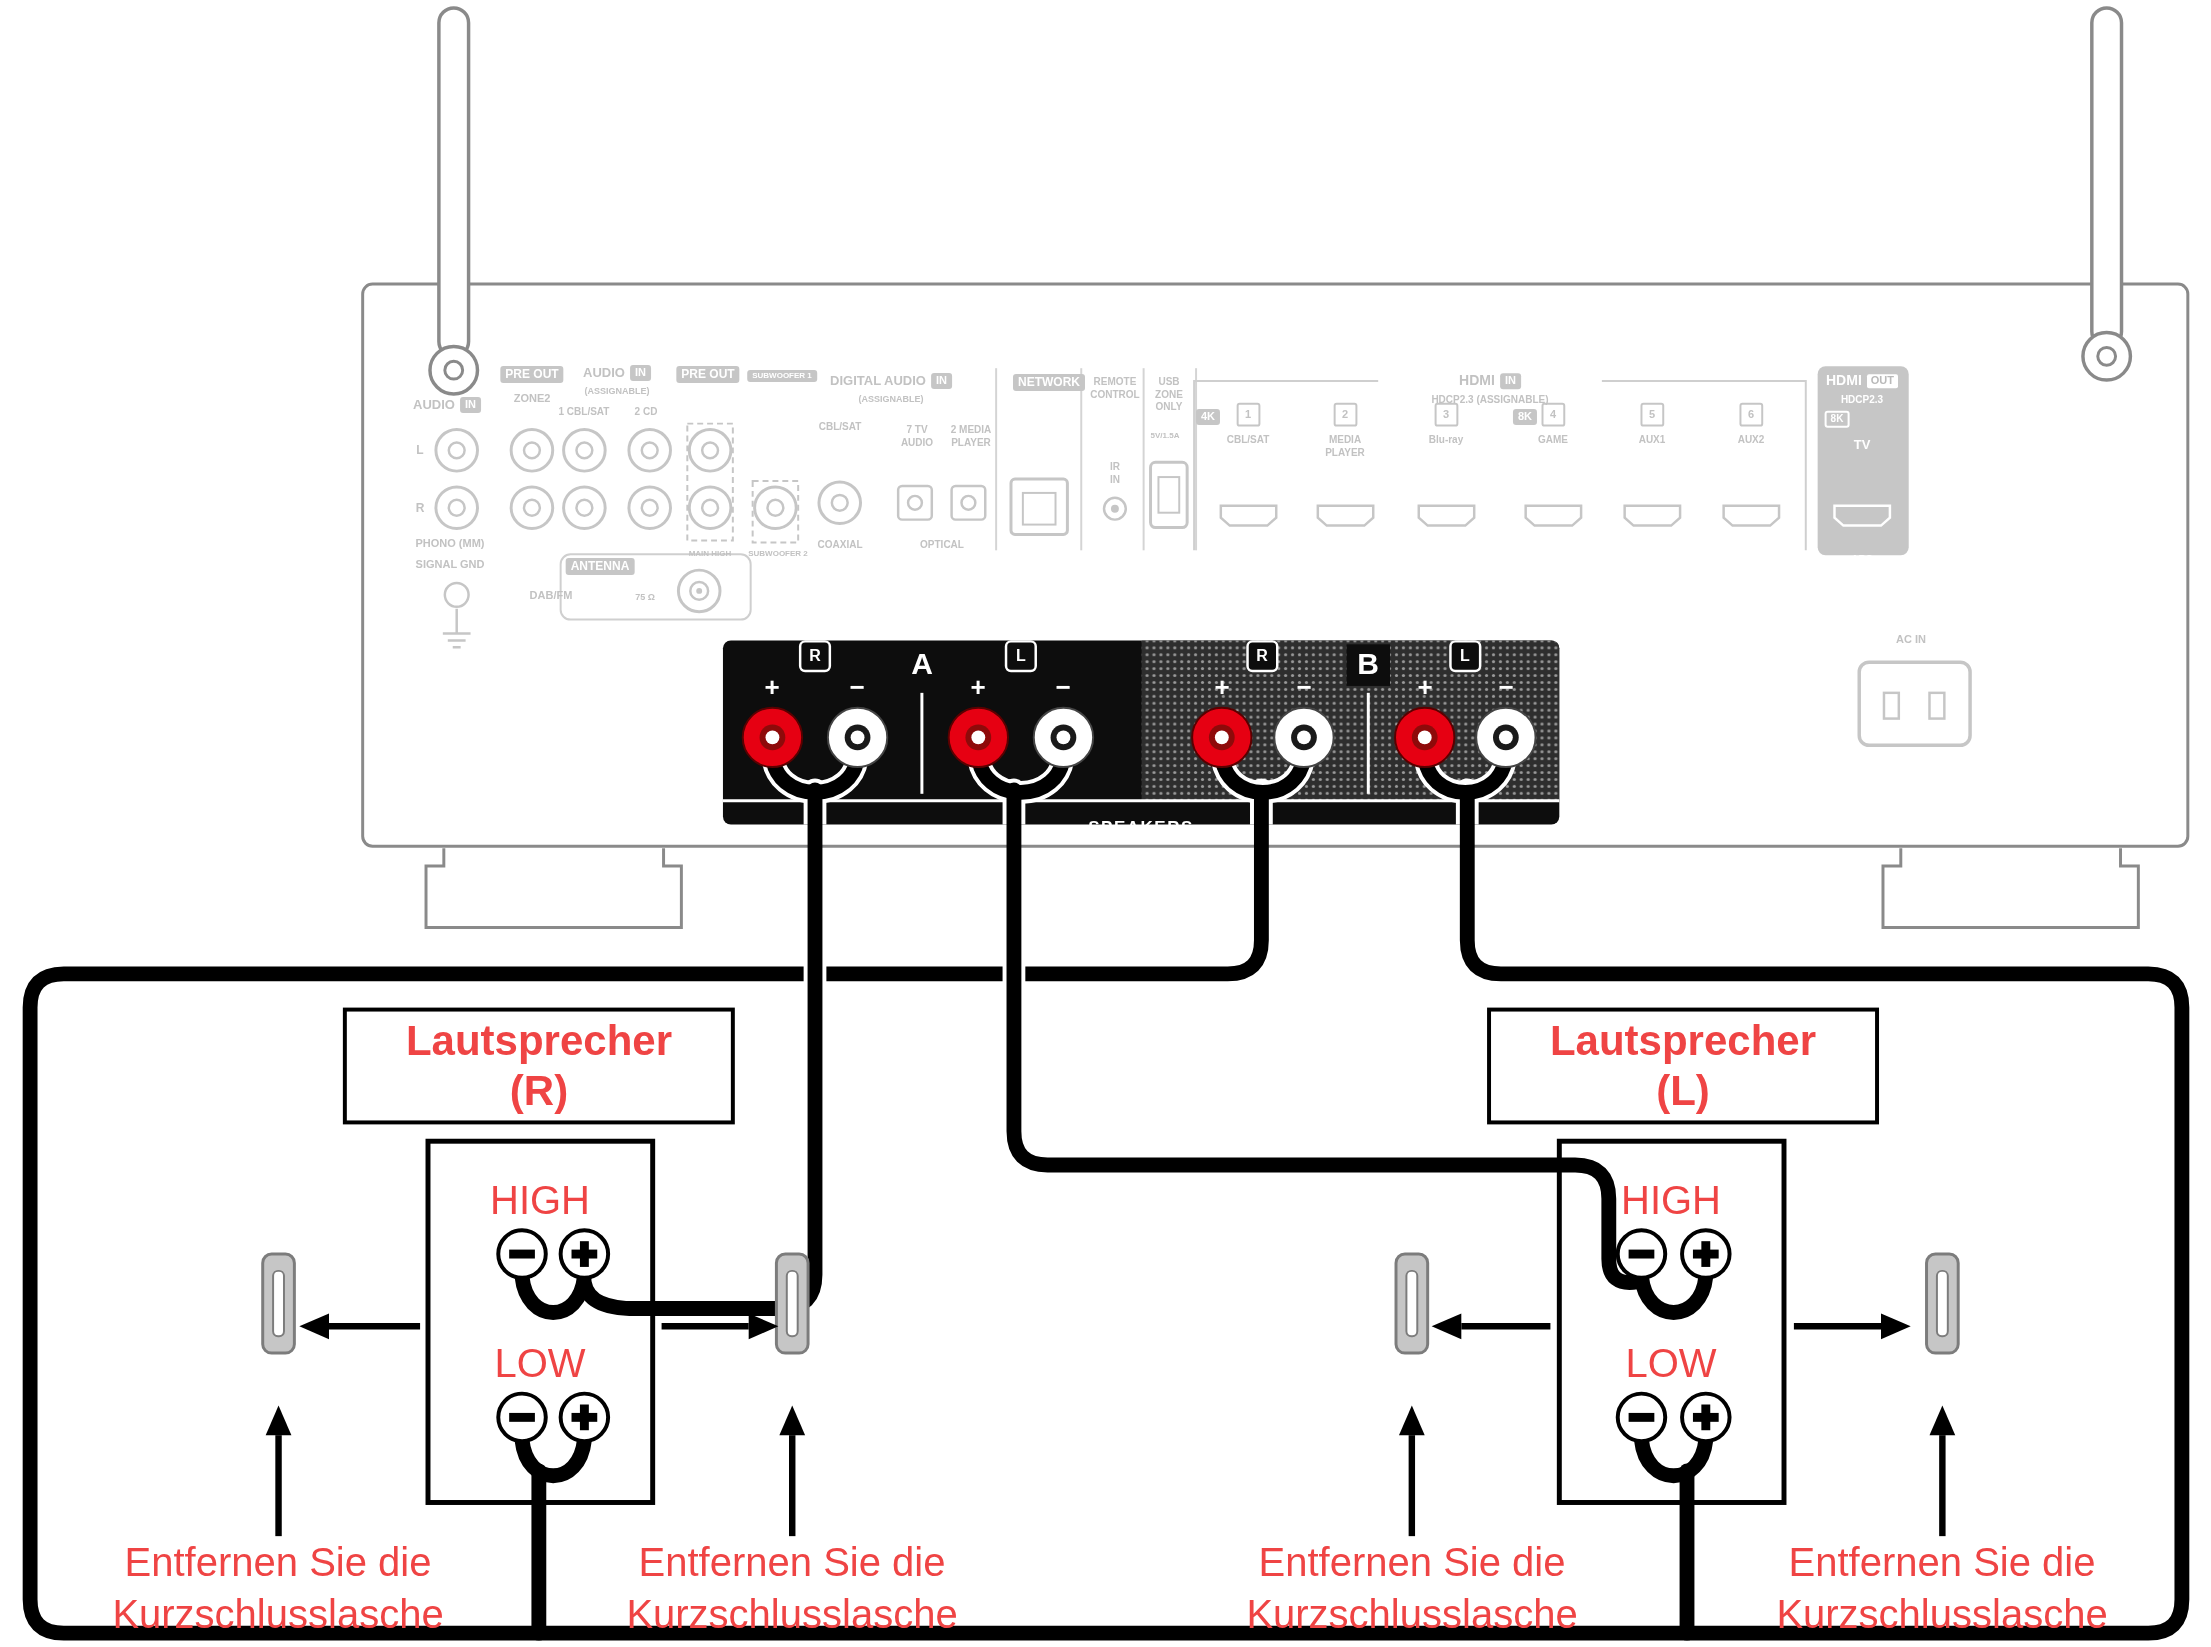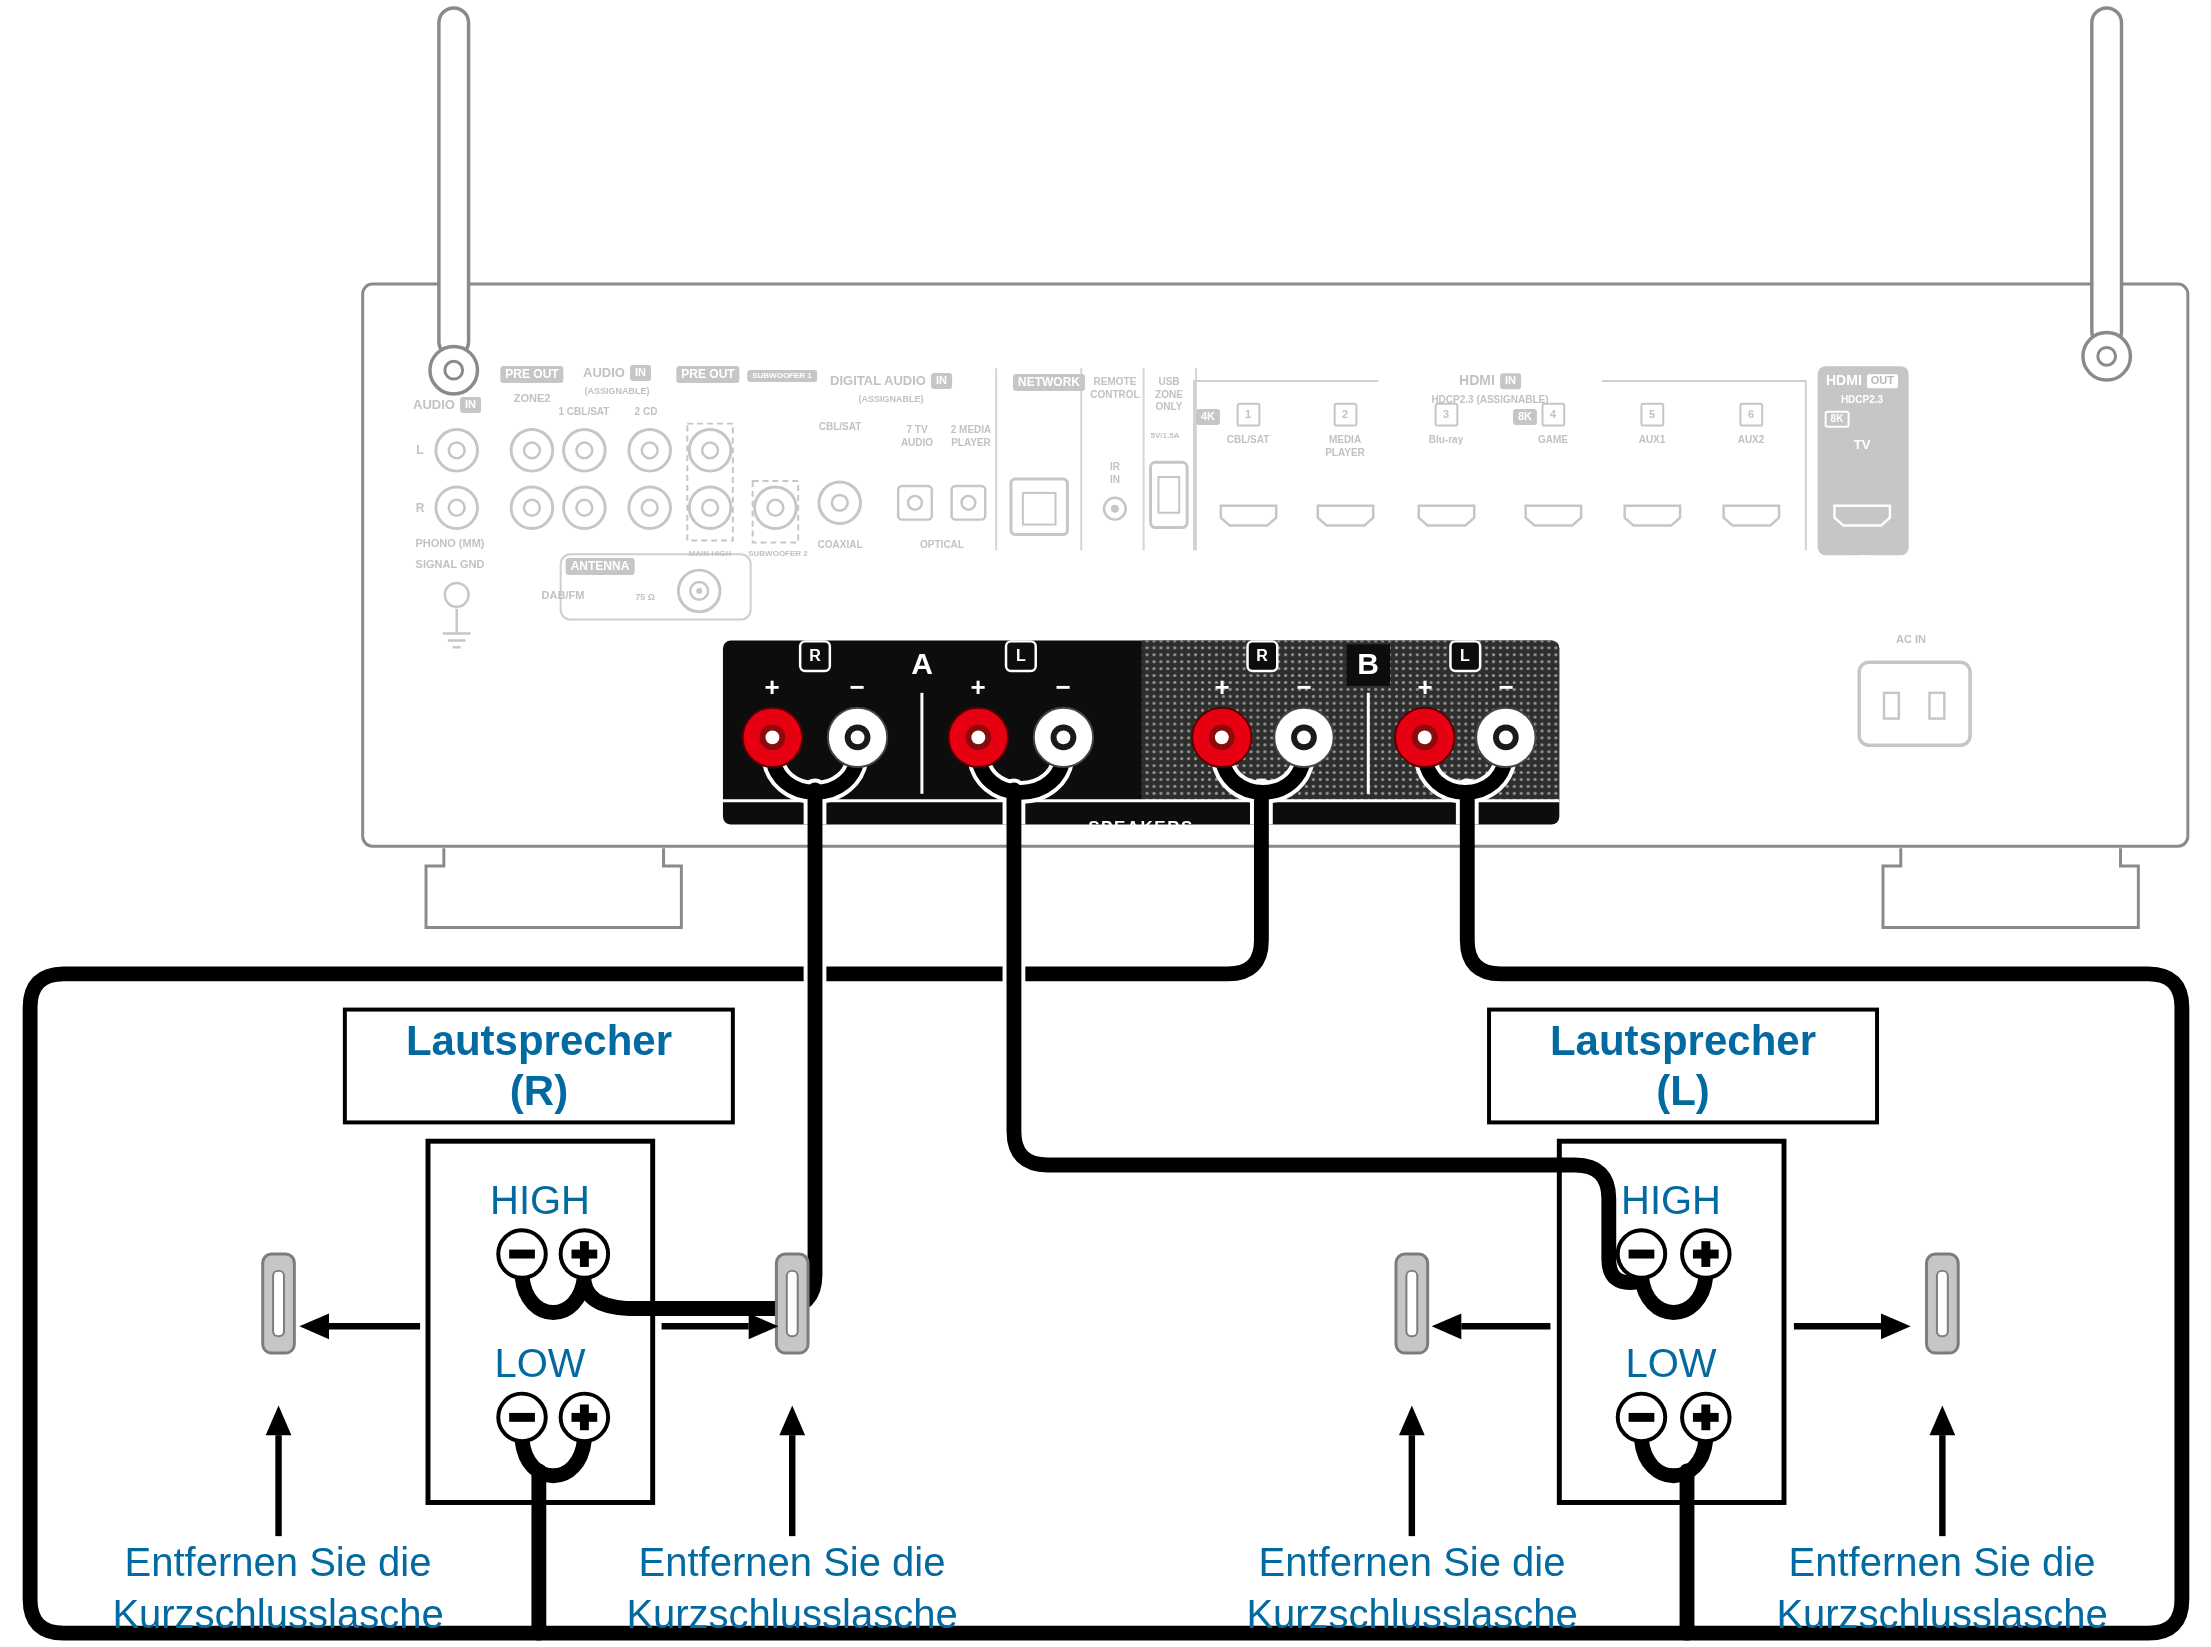--- a/index.html
+++ b/index.html
@@ -4,21 +4,21 @@
 <style>
   *{margin:0;padding:0;box-sizing:border-box}
   html,body{background:#fff}
   body{font-family:"Liberation Sans",sans-serif}
   .stage{position:relative;width:2212px;height:1647px;background:#fff;overflow:hidden}
   .stage svg{position:absolute;left:0;top:0}
   .t{position:absolute;transform:translate(-50%,-50%);white-space:pre-line;text-align:center;line-height:1.25;z-index:5}
   .row{display:flex;align-items:center;gap:5px;justify-content:center;white-space:nowrap}
   .ftxt{color:#c2c2c2;font-weight:700}
   .wtxt{color:#fff;font-weight:700}
-  .ktxt{color:#0369a1}
+  .ktxt{color:#ef4444}
   .badge{background:#c6c6c6;color:#fff;border-radius:3px;padding:1px 5px;font-weight:700;display:inline-block}
   .badge-inv{background:#fff;color:#b9b9b9;border-radius:2px;padding:0 4px;font-weight:700;display:inline-block}
   .badge-outline{border:2px solid #fff;color:#fff;border-radius:3px;padding:0 4px;font-weight:700;display:inline-block}
   .f8{font-size:8px}.f9{font-size:9px}.f10{font-size:10px}.f11{font-size:11px}.f12{font-size:12px}
   .f13{font-size:13px}.f14{font-size:14px}.f16{font-size:16px}.f17{font-size:17px}.f26{font-size:26px}.f30{font-size:30px}.f39{font-size:40px;line-height:1.3}
   .f40{font-size:40px;font-weight:400}.f42{font-size:42px;font-weight:700;line-height:1.2}
   .sp{letter-spacing:1.5px}
 </style>
 </head>
 <body>
@@ -405,21 +405,21 @@
 <div class="t row" style="left:1862px;top:381px">
   <span class="wtxt f14">HDMI</span>
   <span class="badge-inv f11">OUT</span>
 </div>
 <div class="t wtxt f10" style="left:1862px;top:400px">HDCP2.3</div>
 <div class="t" style="left:1837px;top:417px"><span class="badge-outline f10">8K</span></div>
 <div class="t wtxt f13" style="left:1862px;top:445px">TV</div>
 <div class="t wtxt f10" style="left:1862px;top:560px">ARC</div>
 
 <div class="t" style="left:600px;top:565px"><span class="badge f12">ANTENNA</span></div>
-<div class="t ftxt f11" style="left:563px;top:596px">DAB/FM</div>
+<div class="t ftxt f11" style="left:551px;top:596px">DAB/FM</div>
 <div class="t ftxt f9" style="left:645px;top:598px">75 Ω</div>
 <div class="t ftxt f11" style="left:1911px;top:640px">AC IN</div>
 
 <div class="t wtxt f26" style="left:772px;top:687px">+</div>
 <div class="t wtxt f26" style="left:857px;top:687px">−</div>
 <div class="t wtxt f26" style="left:978px;top:687px">+</div>
 <div class="t wtxt f26" style="left:1063px;top:687px">−</div>
 <div class="t wtxt f26" style="left:1222px;top:687px">+</div>
 <div class="t wtxt f26" style="left:1304px;top:687px">−</div>
 <div class="t wtxt f26" style="left:1425px;top:687px">+</div>

